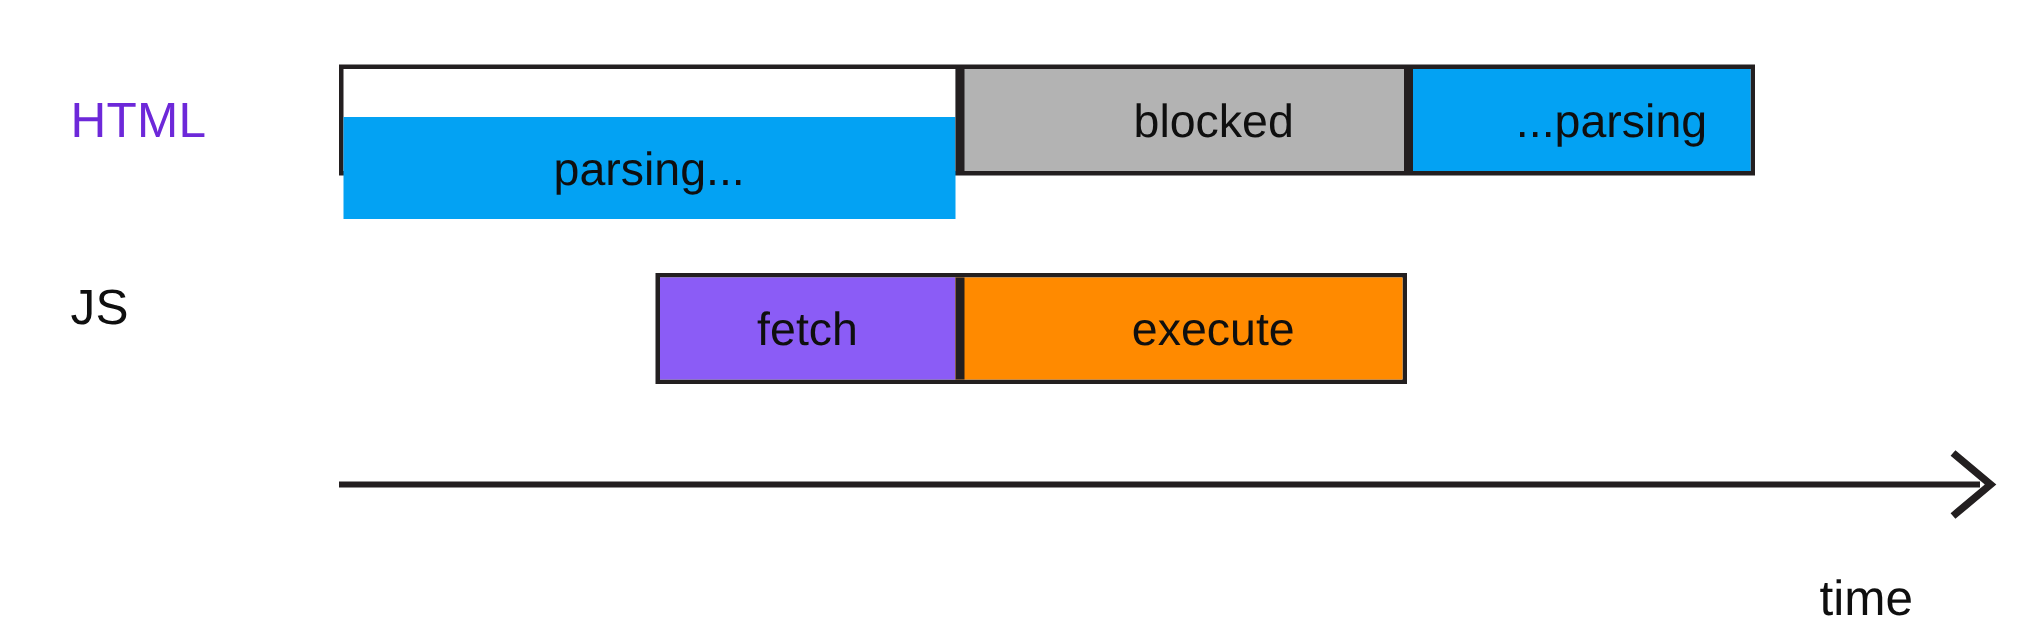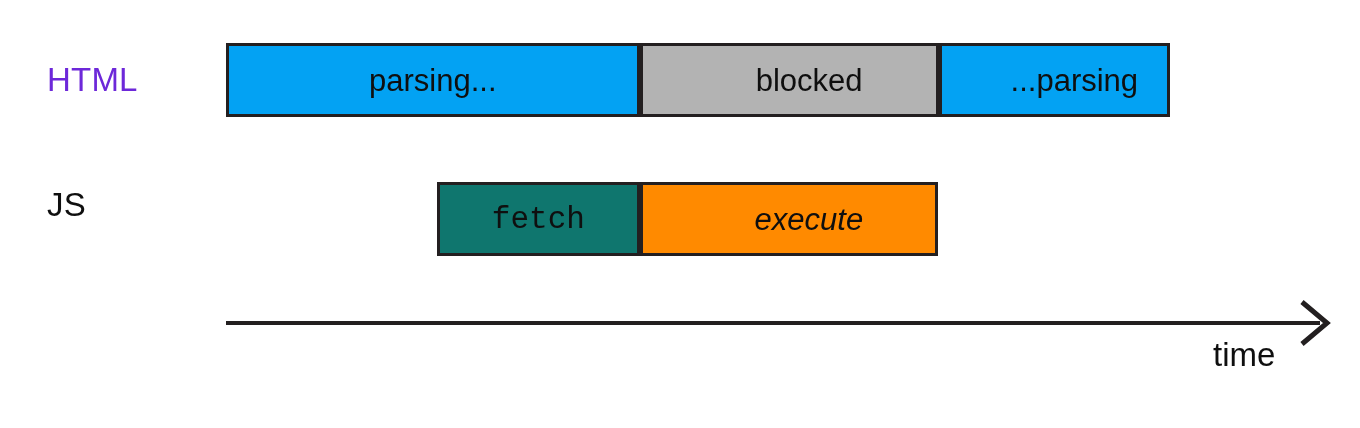--- a/index.html
+++ b/index.html
@@ -68,25 +68,25 @@
     color: #0f0f0f;
     white-space: nowrap;
     overflow: hidden;
   }
   .seg + .seg {
     border-left: 6px solid #000000;
     padding-left: 40px;
   }
 
   
-  #seg-parsing   { width: 409px; }
+  #seg-parsing   { width: 409px; margin-top: 32px; }
   #seg-blocked   { width: 300px; }
   #seg-parsing2  { width: 232px; justify-content: center; }
   #seg-fetch     { width: 198px; }
-  #seg-execute   { width: 300px; font-style: italic; }
+  #seg-execute   { width: 300px; }
 
   
   #time-axis {
     position: absolute;
     left: 220px;
     top: 296px;
     width: 1120px;
     height: 56px;
   }
   #time-axis svg {
@@ -117,30 +117,30 @@
       <span>blocked</span>
     </div>
     <div class="seg" id="seg-parsing2" style="background-color: rgb(3, 162, 243); border-left-color: rgb(35, 31, 32); color: rgb(15, 15, 15);">
       <span>...parsing</span>
     </div>
   </div>
 
   <div class="row-label" id="label-js" style="color: rgb(15, 15, 15);">JS</div>
 
   <div class="track" id="track-js" style="border-color: rgb(35, 31, 32);">
-    <div class="seg" id="seg-fetch" style="background-color: #0f766e; color: rgb(15, 15, 15); font-family: Liberation Mono, monospace;">
+    <div class="seg" id="seg-fetch" style="background-color: #8b5cf6; color: rgb(15, 15, 15);">
       <span>fetch</span>
     </div>
     <div class="seg" id="seg-execute" style="background-color: rgb(255, 138, 0); border-left-color: rgb(35, 31, 32); color: rgb(15, 15, 15);">
       <span>execute</span>
     </div>
   </div>
 
   <div id="time-axis">
     <svg width="1120" height="56" viewBox="0 0 1120 56">
       <line x1="6" y1="27" x2="1100" y2="27" stroke="#231f20" stroke-width="4" stroke-linecap="butt"></line>
       <polyline points="1082,6 1107,27 1082,48" fill="none" stroke="#231f20" stroke-width="5" stroke-linecap="butt" stroke-linejoin="miter"></polyline>
     </svg>
   </div>
 
-  <div id="label-time" style="color: rgb(15, 15, 15);">time</div>
+  <div id="label-time" style="color: rgb(15, 15, 15); margin-top: 44px;">time</div>
 
 </div>
 
 </body></html>

